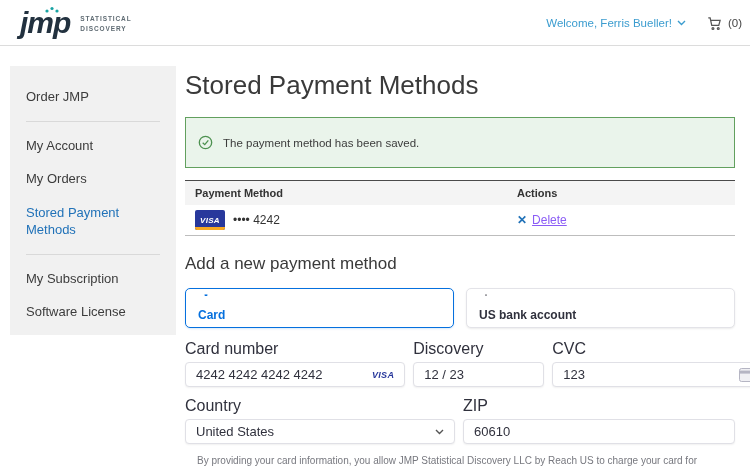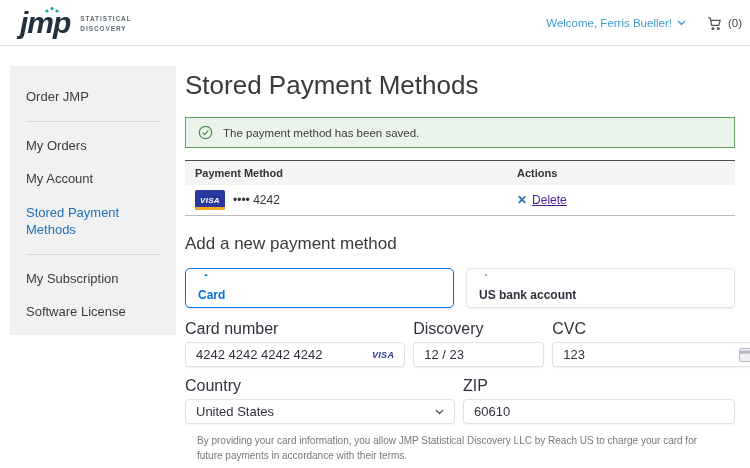--- a/index.html
+++ b/index.html
@@ -19,33 +19,33 @@
   
   .sidebar { position:absolute; left:10px; top:66px; width:166px; background:#f1f1f1; padding:14px 0 6px; }
   .side-item { padding:8px 16px; font-size:13px; color:#3c3c3c; line-height:1.35; cursor:pointer; }
   .side-item.active { color:#2172b8; }
   .side-divider { border-top:1px solid #d9d9d9; margin:7px 16px; }
 
   
   .main { position:absolute; left:185px; top:62px; width:550px; }
   .page-title { font-size:26px; font-weight:400; color:#3a3a3a; margin:8px 0 16px; }
 
-  .alert { display:flex; align-items:center; gap:10px; background:#eaf4eb; border:1px solid #62a05e; padding:7px 12px; font-size:11.5px; color:#3c3c3c; margin-bottom:12px; }
+  .alert { display:flex; align-items:center; gap:10px; background:#eaf4eb; border:1px solid #62a05e; padding:17px 12px; font-size:11.5px; color:#3c3c3c; margin-bottom:12px; }
 
   .thead { display:flex; background:#f4f4f4; border-top:1px solid #4a4a4a; padding:6px 10px; font-size:11px; font-weight:700; color:#333; }
   .th-payment { width:322px; }
   .th-actions { flex:1; }
   .trow { display:flex; align-items:center; padding:5px 10px; border-bottom:1px solid #bdbdbd; font-size:12px; color:#333; }
   .td-payment { width:322px; display:flex; align-items:center; gap:8px; }
   .visa-badge { width:30px; height:20px; border-radius:2px; background:#28389c; position:relative; display:flex; align-items:center; justify-content:center; overflow:hidden; }
   .visa-badge span { color:#fff; font-size:8px; font-weight:700; font-style:italic; letter-spacing:0.3px; }
   .visa-badge::after { content:""; position:absolute; left:0; right:0; bottom:0; height:3px; background:#f7a823; }
   .delete { display:flex; align-items:center; gap:5px; cursor:pointer; }
   .delete .x { color:#2172b8; font-weight:700; font-size:12px; }
-  .delete .txt { color:#4c1d95; text-decoration:underline; }
+  .delete .txt { color:#8b5cf6; text-decoration:underline; }
 
   .section-heading { font-size:17px; font-weight:400; color:#3a3a3a; margin:18px 0 14px; }
 
   .tabs { display:flex; gap:12px; margin-bottom:12px; }
   .tab { flex:1; height:40px; border-radius:5px; padding:5px 12px; display:flex; flex-direction:column; justify-content:center; gap:12px; background:#fff; cursor:pointer; }
   .tab.selected { border:1px solid #0570de; box-shadow:0 1px 2px rgba(5,112,222,0.15); }
   .tab.selected .tab-label { color:#0570de; }
   .tab.unselected { border:1px solid #e3e3e8; box-shadow:0 1px 2px rgba(0,0,0,0.08); }
   .tab.unselected .tab-label { color:#30313d; }
   .tab-label { font-size:12px; font-weight:600; }
@@ -94,22 +94,22 @@
             <path d="M2 3h3l2.6 12h11.2l2.2-8H6.2"></path>
         </svg>
         <span>(0)</span>
       </div>
     </div>
   </div>
 
   <div class="sidebar">
     <div class="side-item">Order JMP</div>
     <div class="side-divider"></div>
+    <div class="side-item">My Account</div>
     <div class="side-item">My Orders</div>
-    <div class="side-item">My Account</div>
     <div class="side-item active">Stored Payment Methods</div>
     <div class="side-divider"></div>
     <div class="side-item">My Subscription</div>
     <div class="side-item">Software License</div>
   </div>
 
   <div class="main">
     <div class="page-title">Stored Payment Methods</div>
 
     <div class="alert">

